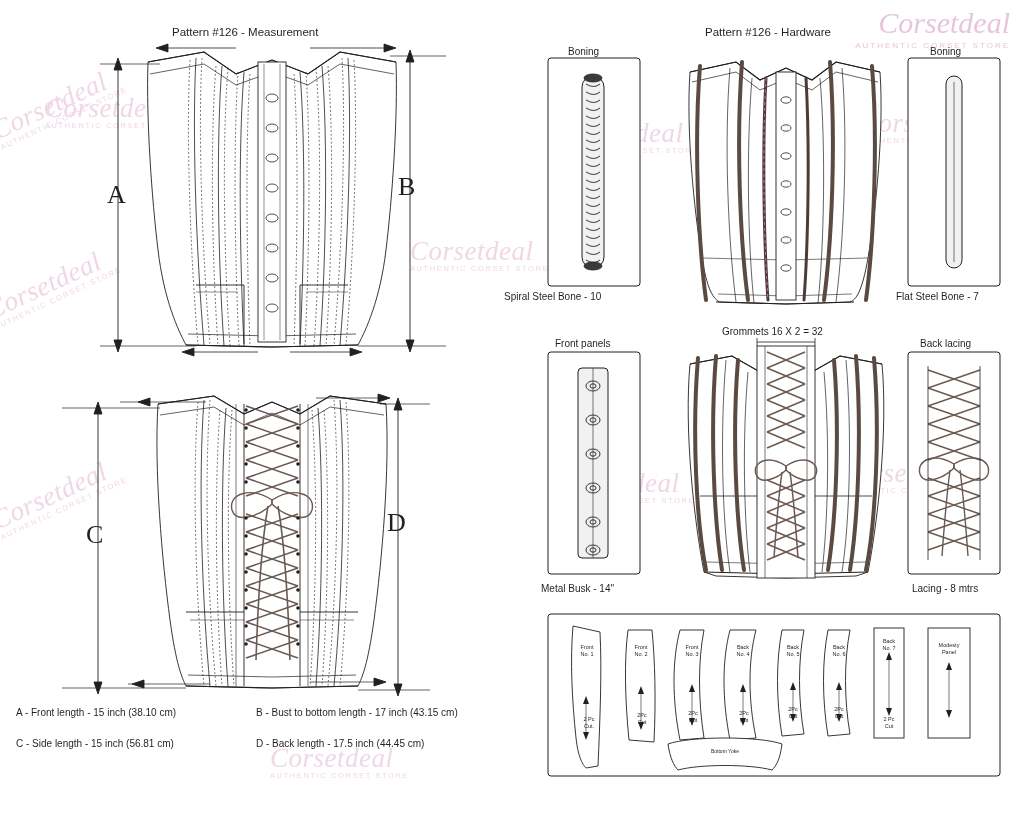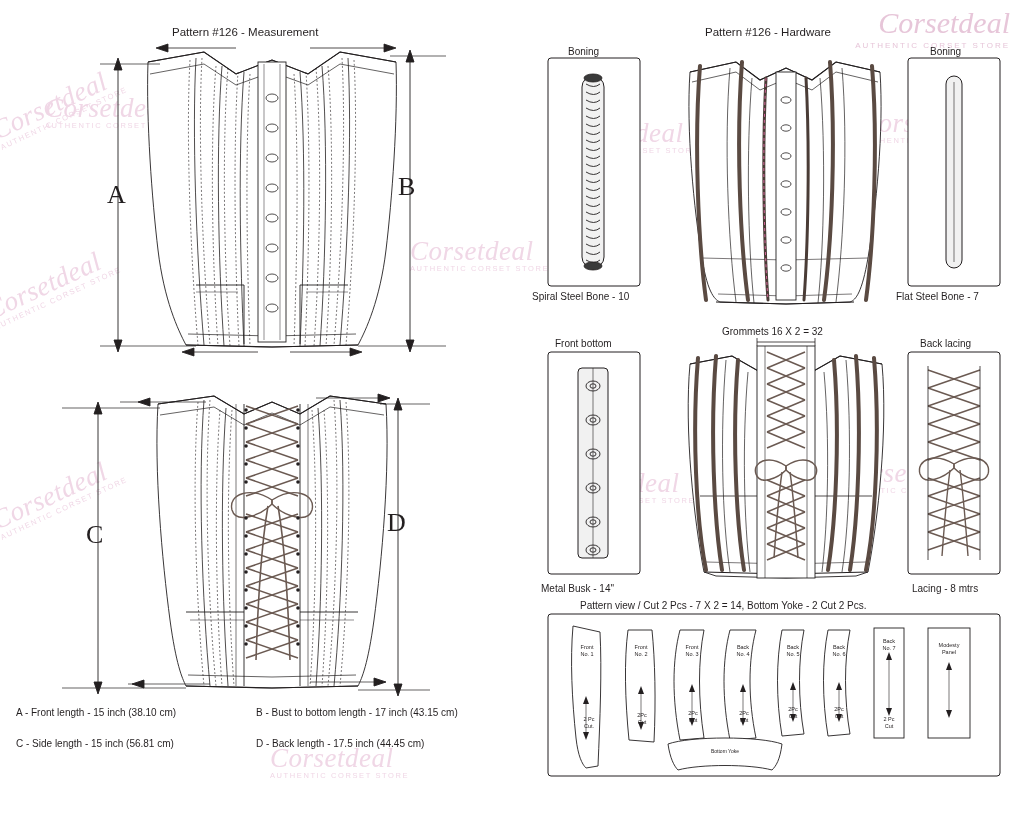--- a/index.html
+++ b/index.html
@@ -101,31 +101,30 @@
   <div class="big-letter" style="left:398px;top:172px">B</div>
   <div class="big-letter" style="left:86px;top:520px">C</div>
   <div class="big-letter" style="left:387px;top:508px">D</div>
 
   <div class="lbl" style="left:16px;top:707px">A - Front length - 15 inch (38.10 cm)</div>
   <div class="lbl" style="left:256px;top:707px">B - Bust to bottom length - 17 inch (43.15 cm)</div>
   <div class="lbl" style="left:16px;top:738px">C - Side length - 15 inch (56.81 cm)</div>
   <div class="lbl" style="left:256px;top:738px">D - Back length - 17.5  inch (44.45 cm)</div>
 
   <div class="lbl" style="left:568px;top:46px">Boning</div>
-  <div class="lbl" style="left:532px;top:291px">Spiral Steel Bone - 10</div>
+  <div class="lbl" style="left:504px;top:291px">Spiral Steel Bone - 10</div>
   <div class="lbl" style="left:930px;top:46px">Boning</div>
   <div class="lbl" style="left:896px;top:291px">Flat Steel Bone - 7</div>
 
   <div class="lbl" style="left:722px;top:326px">Grommets 16 X 2 = 32</div>
-  <div class="lbl" style="left:555px;top:338px">Front bottom</div>
+  <div class="lbl" style="left:555px;top:338px">Front panels</div>
   <div class="lbl" style="left:541px;top:583px">Metal Busk - 14"</div>
   <div class="lbl" style="left:920px;top:338px">Back lacing</div>
   <div class="lbl" style="left:912px;top:583px">Lacing - 8 mtrs</div>
 
-  <div class="lbl" style="left:580px;top:600px">Pattern view  /  Cut 2 Pcs - 7 X 2 = 14, Bottom Yoke - 2 Cut 2 Pcs.</div>
 
   <svg width="1024" height="815">
 
     <g stroke="#231f20" fill="none" stroke-width="0.9">
 
       <path class="fillw" d="M148,62 C146,120 152,200 158,250 C164,300 178,330 186,345 L272,347 L272,347 L358,345 C366,330 380,300 386,250 C392,200 398,120 396,62 L340,52 L308,74 L272,60 L236,74 L204,52 Z" fill="#fff"></path>
 
       <path d="M148,62 L204,52 L236,74 L272,60 L308,74 L340,52 L396,62" stroke-width="1.1"></path>
       <path d="M150,74 L204,64 L236,85 L272,72 L308,85 L340,64 L394,74" stroke-width="0.7"></path>
 

